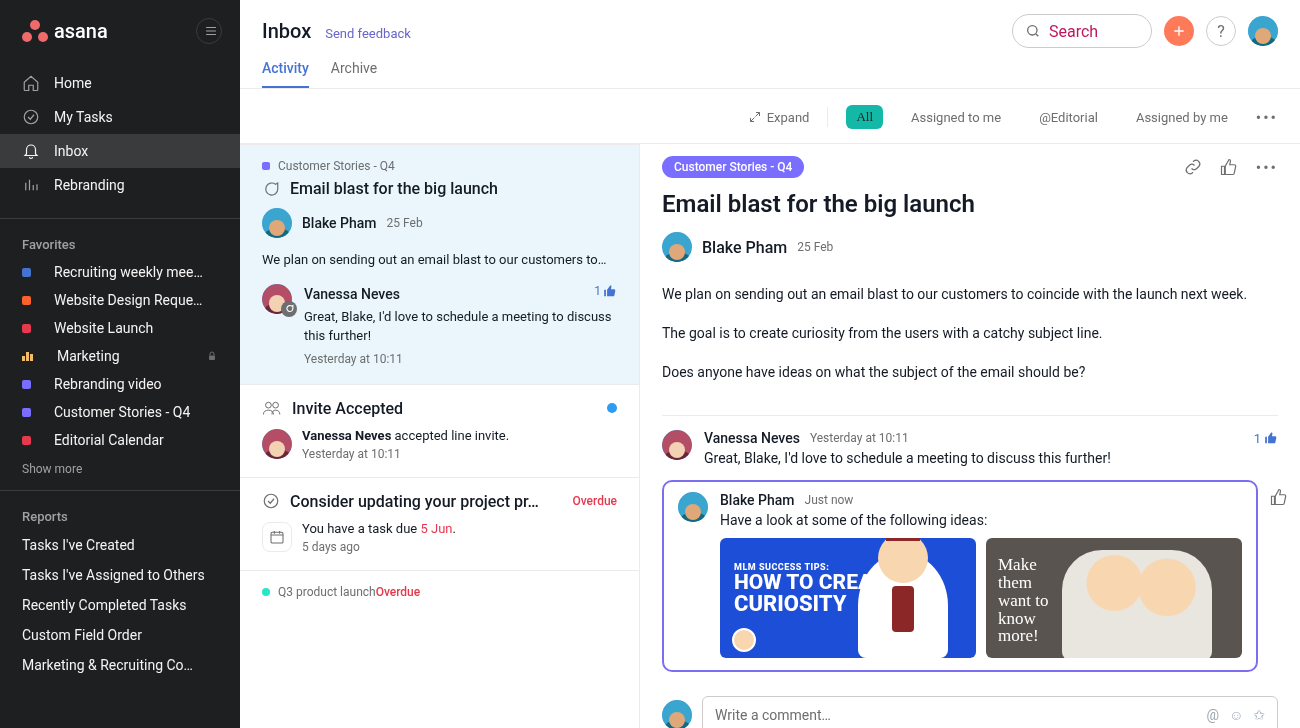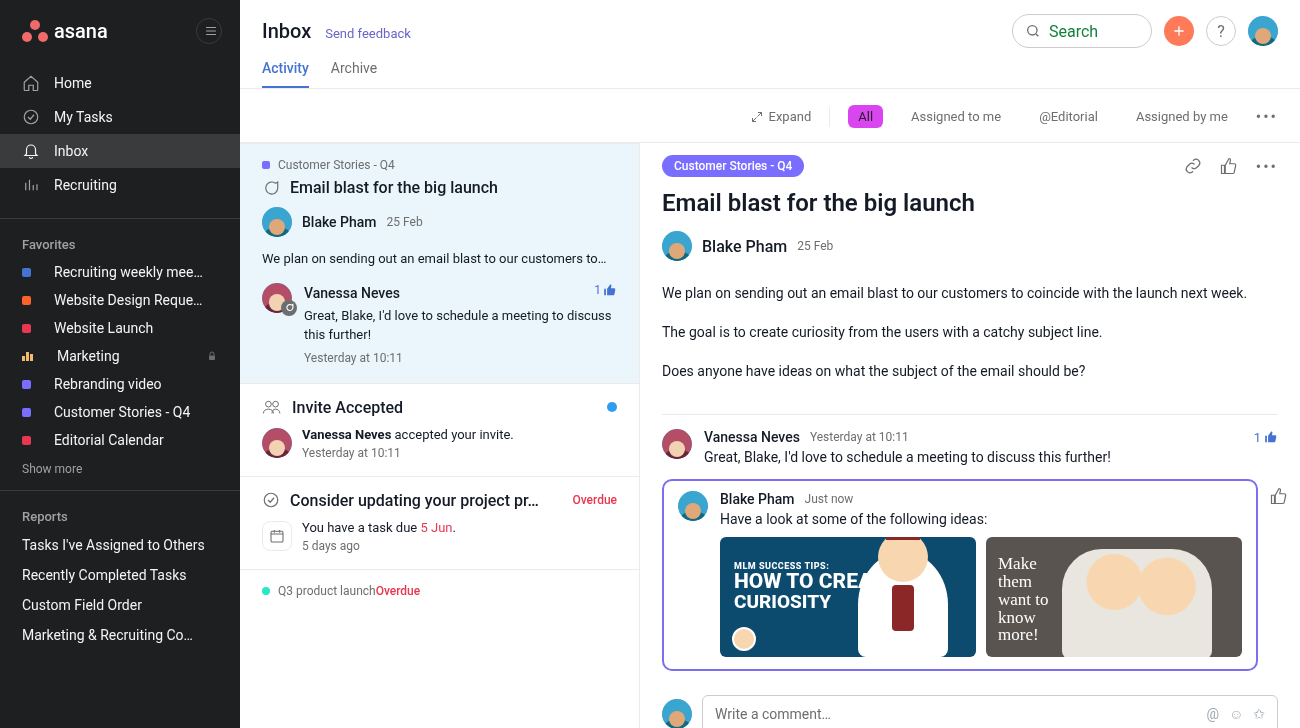--- a/index.html
+++ b/index.html
@@ -38,37 +38,37 @@
   
   .main { flex:1; display:flex; flex-direction:column; min-width:0; }
 
   
   .header { padding: 14px 22px 0 22px; border-bottom:1px solid #edeae9; }
   .header-row1 { display:flex; align-items:center; justify-content:space-between; }
   .h-title { display:flex; align-items:baseline; gap:14px; }
   .h-title h1 { font-size:20px; font-weight:500; }
   .h-title a { color:#6765c9; font-size:13px; text-decoration:none; }
   .h-right { display:flex; align-items:center; gap:12px; }
-  .search { display:flex; align-items:center; gap:8px; width:140px; height:34px; border:1px solid #cfcbcb; border-radius:17px; padding:0 12px; color:#15803d; }
+  .search { display:flex; align-items:center; gap:8px; width:140px; height:34px; border:1px solid #cfcbcb; border-radius:17px; padding:0 12px; color:#be185d; }
   .circle-btn { width:30px; height:30px; border-radius:50%; display:flex; align-items:center; justify-content:center; font-size:16px; }
   .add-btn { background:#ff7a59; color:#fff; }
   .help-btn { border:1px solid #cfcbcb; color:#6d6e6f; }
   .avatar { width:30px; height:30px; border-radius:50%; background:#67b0e3; display:flex; align-items:center; justify-content:center; overflow:hidden; }
   .avatar.sm { width:30px; height:30px; }
 
   .tabs { display:flex; gap:22px; margin-top:12px; }
   .tab { padding:0 0 10px 0; font-size:14px; color:#6d6e6f; cursor:pointer; }
   .tab.active { color:#4573d2; border-bottom:2px solid #4573d2; font-weight:500; }
 
   
   .filterbar { display:flex; justify-content:flex-end; align-items:center; gap:18px; padding:16px 22px 14px; border-bottom:1px solid #edeae9; font-size:13px; color:#6d6e6f; }
   .filterbar .expand { display:flex; align-items:center; gap:6px; cursor:pointer; }
   .filterbar .vline { width:1px; height:20px; background:#edeae9; }
   .pill { padding:4px 10px; border-radius:6px; cursor:pointer; }
-  .pill.active { background:#d946ef; color:#1e1f21; }
+  .pill.active { background:#14b8a6; color:#1e1f21;font-family:Liberation Serif, serif; }
   .more-dots { letter-spacing:2px; cursor:pointer; font-size:16px; }
 
   
   .split { flex:1; display:flex; min-height:0; }
   .list { width:400px; border-right:1px solid #edeae9; overflow-y:auto; }
   .detail { flex:1; display:flex; flex-direction:column; min-width:0; }
 
   
   .list-header { padding:16px 22px; font-size:14px; color:#1e1f21; font-weight:500;}
   .card { border-top:1px solid #edeae9; padding:14px 22px 16px; cursor:pointer; }
@@ -117,29 +117,29 @@
   .d-comment .chead { display:flex; align-items:center; gap:10px; margin-bottom:4px;}
   .d-comment .chead .name { font-weight:500; }
   .d-comment .chead .time { font-size:12px; color:#6d6e6f; }
   .d-comment .likes { color:#4573d2; font-size:13px; display:flex; align-items:center; gap:3px; margin-left:auto; }
   .d-comment .likebtn { color:#6d6e6f; margin-left:auto; }
 
   .d-latest { border:2px solid #7b6ef0; border-radius:10px; padding:10px 14px 12px; display:flex; gap:12px; }
   .d-latest .cbody { flex:1; font-size:14px; }
   .d-latest .imgs { display:flex; gap:10px; margin-top:10px; }
   .thumb { width:256px; height:120px; border-radius:6px; position:relative; overflow:hidden; }
-  .thumb1 { background:#0c4a6e; }
+  .thumb1 { background:#1d4ed8; }
   .thumb1 .mascot { position:absolute; right:28px; bottom:0; width:90px; height:105px; background:#fff; border-radius:50% 50% 8px 8px; }
   .thumb1 .mascot::before { content:""; position:absolute; top:-20px; left:20px; width:50px; height:50px; border-radius:50%; background:#f8d7b0; }
   .thumb1 .mascot::after { content:""; position:absolute; top:-28px; left:28px; width:34px; height:16px; border-radius:6px 6px 0 0; background:#8b2727; }
   .thumb1 .tie { position:absolute; right:62px; top:48px; width:22px; height:46px; background:#8b2727; border-radius:4px; }
   .thumb1 .txt { position:absolute; left:14px; top:24px; color:#fff; font-weight:800; font-family:Impact, sans-serif; }
   .thumb1 .txt .l1{ font-size:9px; letter-spacing:.5px; }
   .thumb1 .txt .l2{ font-size:21px; line-height:1;}
-  .thumb1 .txt .l3{ font-size:19px; line-height:1;}
+  .thumb1 .txt .l3{ font-size:22px; line-height:1;}
   .thumb1 .avtiny{ position:absolute; left:12px; bottom:6px; width:24px; height:24px; border-radius:50%; background:#f8d7b0; border:2px solid #fff;}
   .thumb2 { background:#5a5450; }
   .thumb2 .person{ position:absolute; right:30px; top:12px; width:150px; height:110px; background:radial-gradient(circle at 35% 30%, #f8d7b0 0 22%, transparent 23%), radial-gradient(circle at 70% 34%, #f8d7b0 0 22%, transparent 23%), #e9e5df; border-radius:40px 40px 8px 8px; }
   .thumb2 .script{ position:absolute; left:12px; top:18px; color:#fff; font-family:"Brush Script MT", cursive; font-size:17px; line-height:1.05;}
 
   .d-compose { padding:10px 22px; display:flex; gap:10px; align-items:center; }
   .compose-box { flex:1; border:1px solid #cfcbcb; border-radius:6px; height:38px; display:flex; align-items:center; padding:0 12px; color:#6d6e6f; font-size:14px; justify-content:space-between; }
   .compose-icons { display:flex; gap:10px; color:#9ca6af; }
 
   
@@ -193,21 +193,21 @@
       <svg viewBox="0 0 24 24">
           <path d="M6 16V10a6 6 0 1 1 12 0v6l2 2H4z"></path>
           <path d="M10 20a2 2 0 0 0 4 0"></path>
         </svg>
       <span>Inbox</span>
     </div>
     <div class="sb-item">
       <svg viewBox="0 0 24 24">
           <path d="M5 19V9M10 19V5M15 19v-7M20 19V11"></path>
         </svg>
-      <span>Recruiting</span>
+      <span>Rebranding</span>
     </div>
   </nav>
 
   <div class="sb-divider"></div>
 
   <div class="sb-section-title">Favorites</div>
   <div>
     <div class="sb-fav">
         <span class="dot" style="background:#4573d2"></span>
         <span class="ellipsis">Recruiting weekly mee…</span>
@@ -243,20 +243,21 @@
     <div class="sb-fav">
         <span class="dot" style="background:#e8384f"></span>
         <span class="ellipsis">Editorial Calendar</span>
       </div>
   </div>
   <div class="sb-more">Show more</div>
 
   <div class="sb-divider"></div>
 
   <div class="sb-section-title">Reports</div>
+  <div class="sb-report">Tasks I've Created</div>
   <div class="sb-report">Tasks I've Assigned to Others</div>
   <div class="sb-report">Recently Completed Tasks</div>
   <div class="sb-report">Custom Field Order</div>
   <div class="sb-report">Marketing &amp; Recruiting Co…</div>
 </aside>
 
 <div class="main">
 
   <div class="header">
     <div class="header-row1">
@@ -372,21 +373,21 @@
           <span class="bluedot"></span>
         </div>
         <div class="author-row">
           <div class="avatar sm">
               <div class="face face-van">
                 <div class="body"></div>
                 <div class="head"></div>
               </div>
             </div>
           <div>
-            <div class="subtext"><b>Vanessa Neves</b><span> accepted your invite.</span></div>
+            <div class="subtext"><b>Vanessa Neves</b><span> accepted line invite.</span></div>
             <div class="rtime" style="font-size:12px;color:#6d6e6f;margin-top:4px">Yesterday at 10:11</div>
           </div>
         </div>
       </div>
 
       <div class="card">
         <div class="overdue-row">
           <div class="title-row" style="flex:1; min-width:0;">
             <svg class="speech" viewBox="0 0 24 24">
                 <circle cx="12" cy="12" r="9"></circle>

